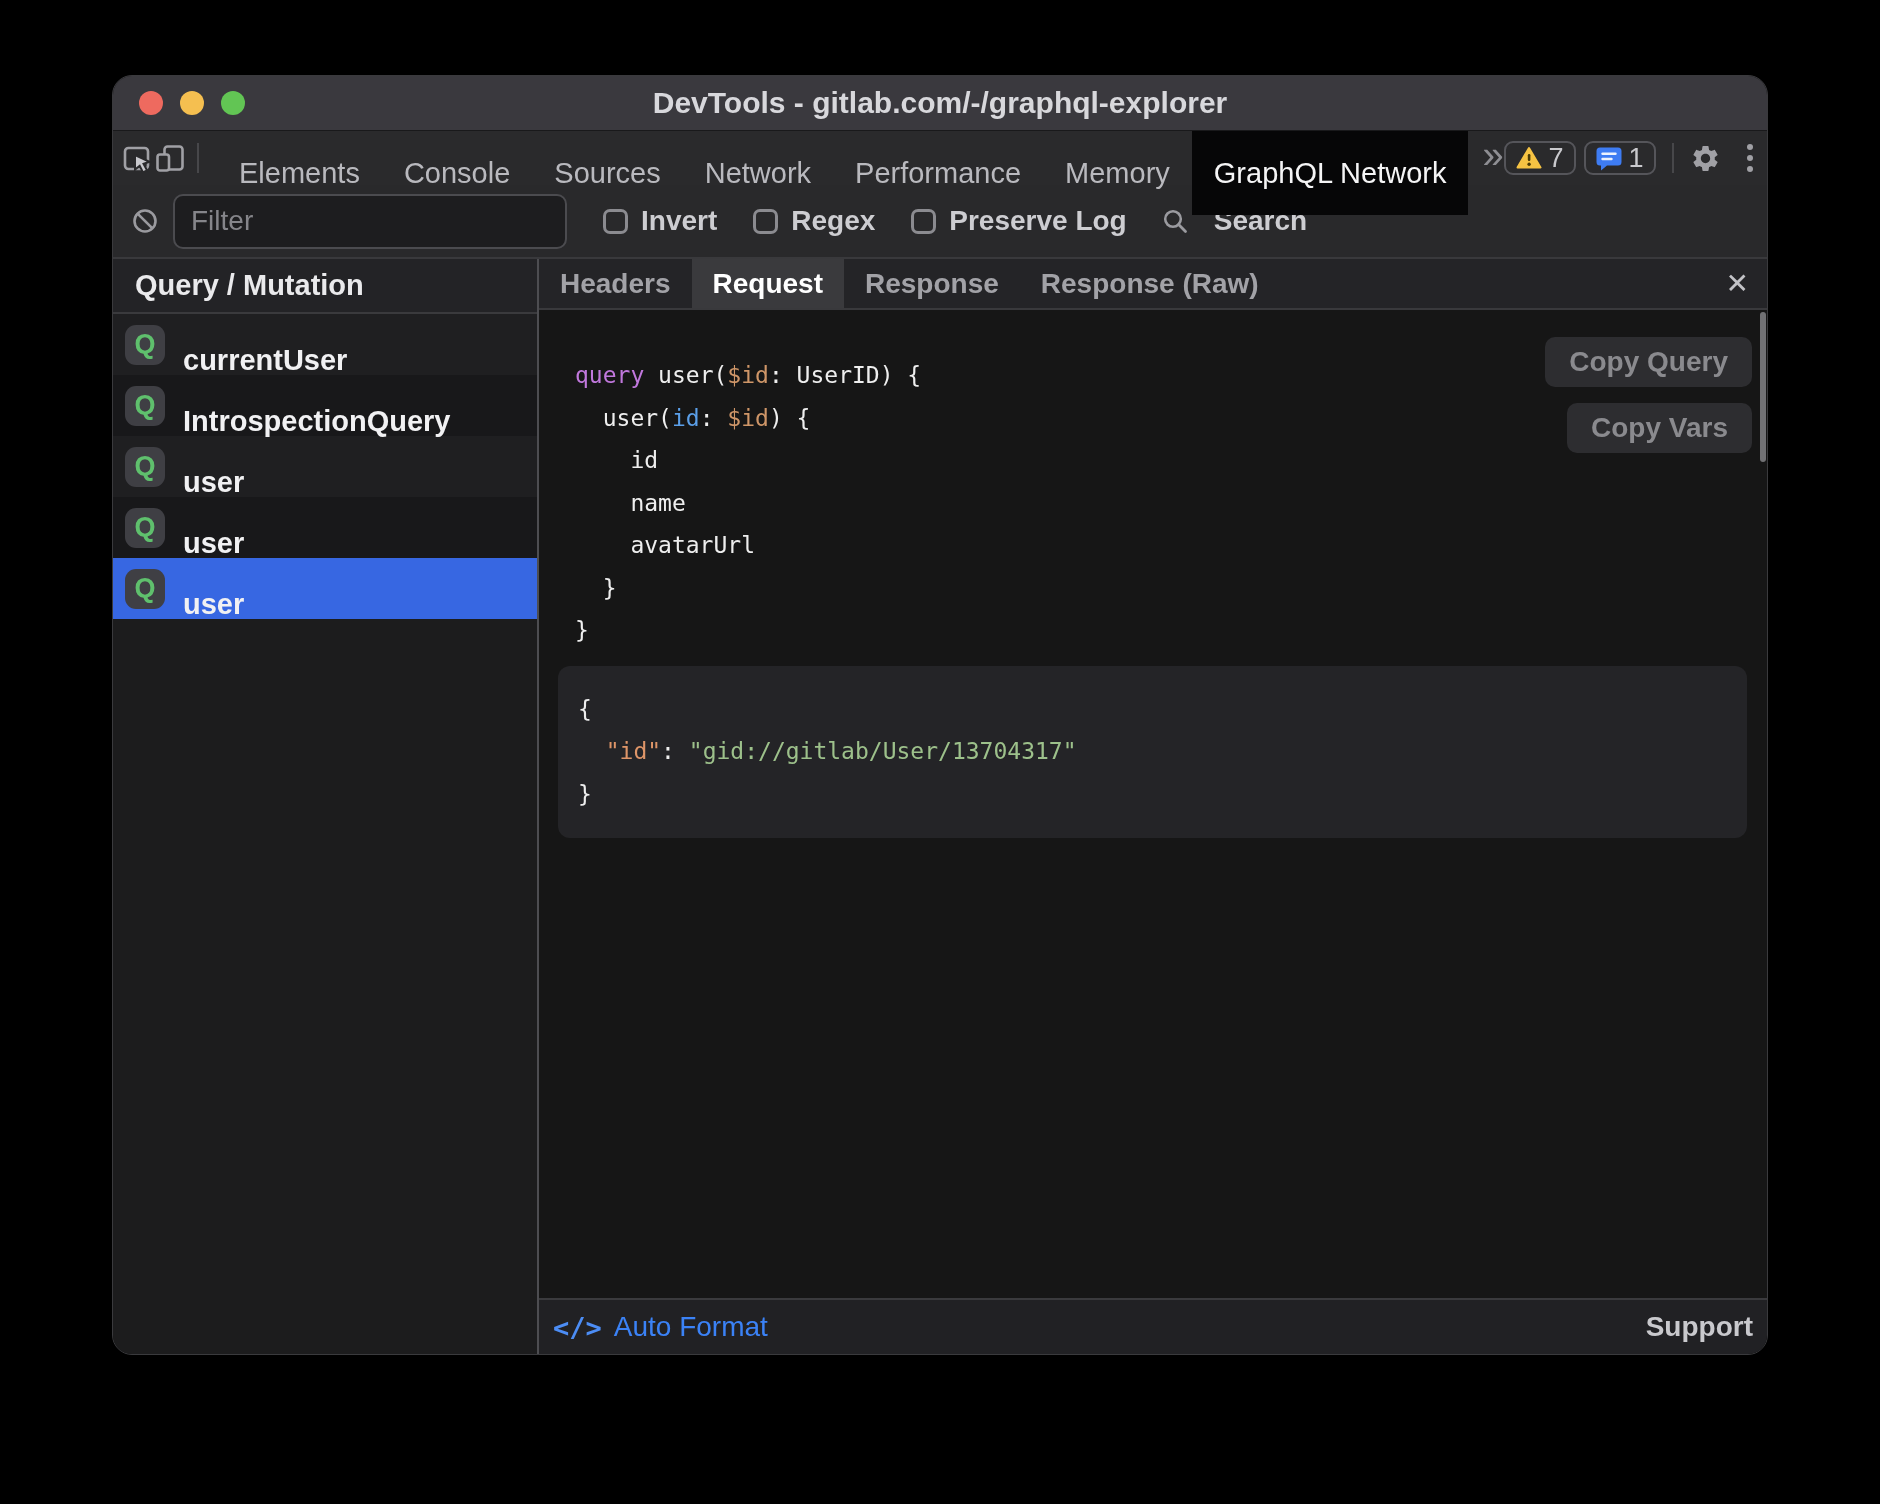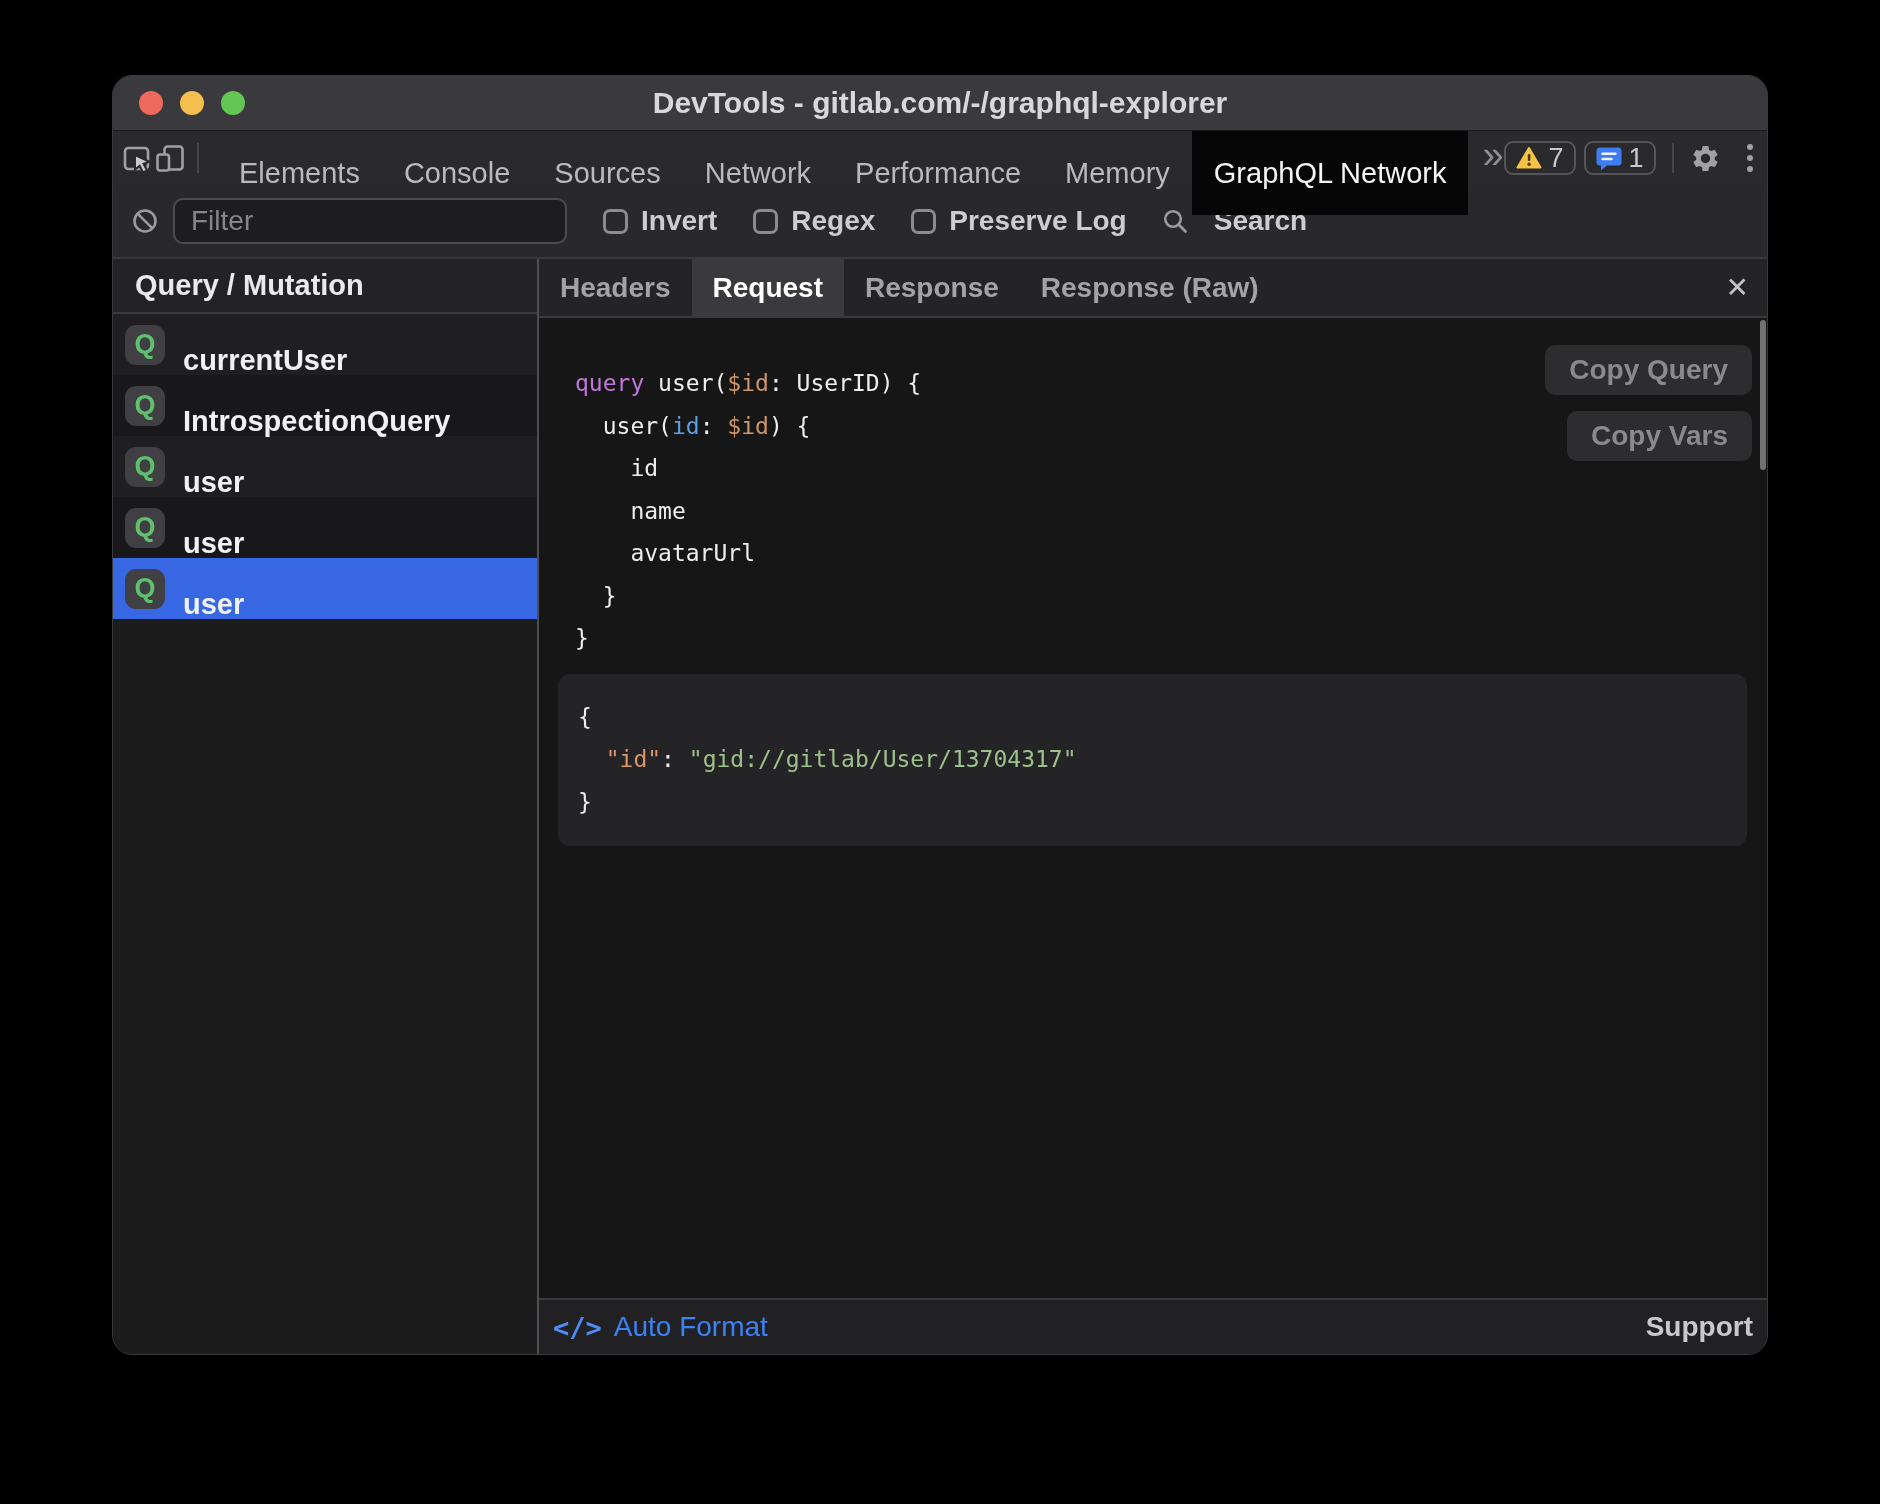--- a/index.html
+++ b/index.html
@@ -30,21 +30,21 @@
   .tb-badge{display:flex;align-items:center;gap:7px;border:2px solid #55555a;border-radius:9px;height:34px;padding:0 10px;
     color:#c9c9cd;font-size:27px;box-sizing:border-box;}
   .tb-badge + .tb-badge{margin-left:8px;}
   .toolbar-right .vsep{margin:0 0 0 16px;}
   .gear-wrap{margin-left:16px;display:flex;align-items:center;}
   .kebab-wrap{margin-left:24px;display:flex;align-items:center;}
 
   
   .filterbar{height:72px;flex:0 0 auto;background:#29292b;border-bottom:2px solid #39393c;display:flex;align-items:center;box-sizing:content-box;}
   .block-wrap{margin-left:18px;display:flex;align-items:center;}
-  .filter-input{margin-left:14px;width:394px;height:46px;border-radius:10px;background:#1d1d1f;border:2px solid #4b4b4f;
+  .filter-input{margin-left:14px;width:394px;height:55px;border-radius:10px;background:#1d1d1f;border:2px solid #4b4b4f;
     color:#e8e8e8;font-size:28px;padding:0 16px;box-sizing:border-box;font-family:inherit;outline:none;}
   .filter-input::placeholder{color:#85858a;}
   .checks{display:flex;align-items:center;}
   .check-group{display:flex;align-items:center;margin-left:36px;}
   .checkbox{width:25px;height:25px;border:3px solid #8b8b90;border-radius:7px;box-sizing:border-box;background:transparent;}
   .check-label{margin-left:13px;font-size:28px;font-weight:600;color:#cdcdd1;white-space:nowrap;}
   .search-group{display:flex;align-items:center;margin-left:34px;gap:12px;}
 
   
   .content{flex:1;display:flex;min-height:0;}
@@ -55,21 +55,21 @@
   .req-row.odd{background:#1f1f21;}
   .req-row.even{background:#18181a;}
   .req-row.selected{background:var(--accent-selection,#3767e2);}
   .q-badge{width:40px;height:40px;margin-left:12px;border-radius:11px;background:#3f3f44;display:flex;align-items:center;
     justify-content:center;font-size:27px;font-weight:800;color:var(--q-badge-green,#5fc06d);flex:0 0 auto;}
   .req-label{margin-left:18px;font-size:29px;font-weight:700;color:#f1f1f3;white-space:nowrap;margin-top:32px;}
   .divider{width:2px;background:#4d4d51;flex:0 0 auto;}
 
   
   .panel{flex:1;display:flex;flex-direction:column;min-width:0;background:#161616;}
-  .subtabs{height:59px;flex:0 0 auto;background:#242427;border-bottom:2px solid #39393c;display:flex;align-items:stretch;
+  .subtabs{height:51px;flex:0 0 auto;background:#242427;border-bottom:2px solid #39393c;display:flex;align-items:stretch;
     position:relative;box-sizing:border-box;}
   .sub-tab{display:flex;align-items:center;padding:0 21px;font-size:28px;font-weight:600;color:#a2a2a7;white-space:nowrap;}
   .sub-tab.selected{background:#3a3a3d;color:#ffffff;font-weight:700;}
   .close-x{position:absolute;right:18px;top:0;height:100%;display:flex;align-items:center;font-size:28px;color:#c2c2c6;}
 
   .code-area{flex:1;position:relative;min-height:0;overflow:hidden;}
   pre.code{margin:0;font-family:"DejaVu Sans Mono",monospace;font-size:23px;line-height:42.5px;color:var(--code-plain,#eee);}
   #query-code{margin:44px 0 0 36px;}
   .tok-kw{color:var(--code-keyword,#c178dd);}
   .tok-var{color:var(--code-variable,#cf9668);}

